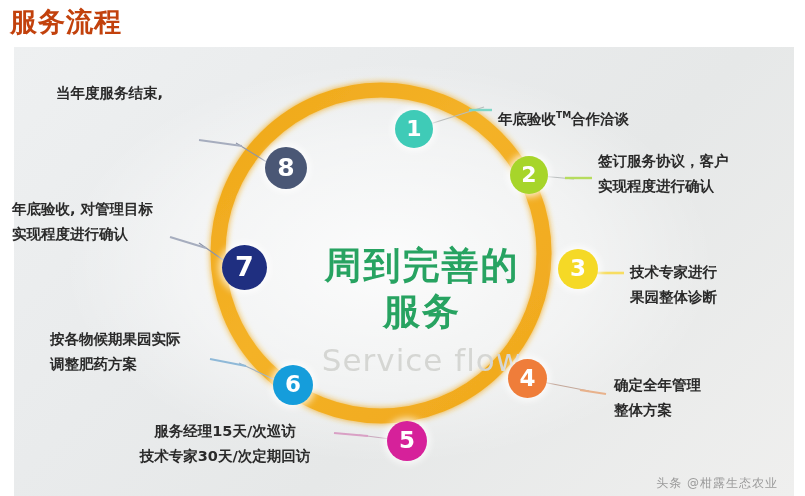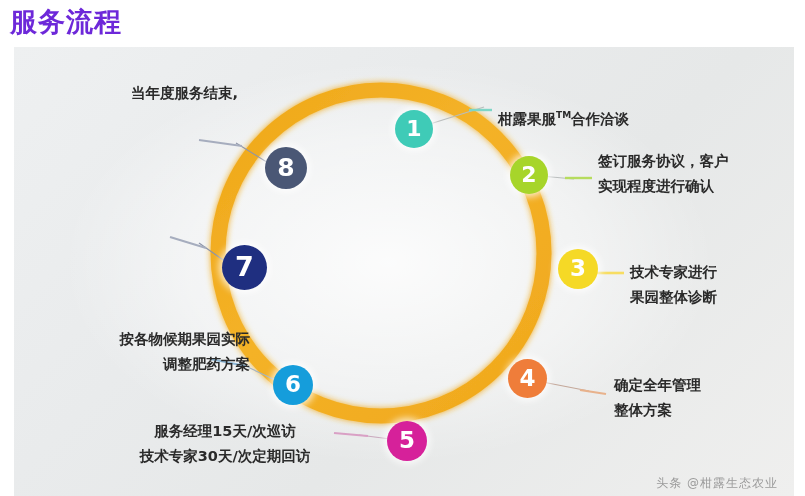--- a/index.html
+++ b/index.html
@@ -19,21 +19,21 @@
     width: 805px;
     height: 496px;
     background: #ffffff;
   }
   .page-title {
     position: absolute;
     left: 10px;
     top: 2px;
     font-size: 27px;
     font-weight: bold;
-    color: #6d28d9;
+    color: #c2410c;
     letter-spacing: 1px;
     line-height: 40px;
   }
   .diagram {
     position: absolute;
     left: 14px;
     top: 47px;
     width: 780px;
     height: 449px;
     background: linear-gradient(135deg, #eef0f1 0%, #e9ebec 35%, #e6e8e8 60%, #efefee 100%);
@@ -97,21 +97,21 @@
   .label {
     position: absolute;
     font-size: 14.5px;
     font-weight: bold;
     color: #2a2a2a;
     line-height: 25px;
     white-space: nowrap;
     z-index: 7;
   }
   .label.right { text-align: left; }
-  .label.left  { text-align: right; }
+  .label.left  { text-align: left; }
   .label.center{ text-align: center; }
 
   
   .lines { position:absolute; left:0; top:0; width:780px; height:449px; z-index:3; }
 
   
   .watermark {
     position: absolute;
     right: 16px;
     bottom: 4px;
@@ -173,20 +173,25 @@
             <feMerge>
                 <feMergeNode in="b"></feMergeNode>
                 <feMergeNode in="SourceGraphic"></feMergeNode>
               </feMerge>
           </filter>
         </defs>
         <circle cx="186" cy="186" r="163" fill="none" stroke="url(#ringGrad)" stroke-width="15" filter="url(#ringGlow)"></circle>
       </svg>
     </div>
 
+    <div class="center-text">
+      <div class="center-cn">周到完善的</div>
+      <div class="center-cn">服务</div>
+      <div class="center-en">Service flow</div>
+    </div>
 
     <div class="node" style="left:381px;top:63px;width:38px;height:38px;font-size:22px;background:#3fcbb7;">
       <span>1</span>
     </div>
     <div class="node" style="left:496px;top:109px;width:38px;height:38px;font-size:22px;background:#a7d52a;">
       <span>2</span>
     </div>
     <div class="node" style="left:544px;top:202px;width:40px;height:40px;font-size:23px;background:#f5d926;">
       <span>3</span>
     </div>
@@ -201,21 +206,21 @@
     </div>
     <div class="node" style="left:208px;top:198px;width:45px;height:45px;font-size:27px;background:#1f2f80;">
       <span>7</span>
     </div>
     <div class="node" style="left:251px;top:100px;width:42px;height:42px;font-size:25px;background:#4a5775;">
       <span>8</span>
     </div>
 
     <div class="label right" style="left:484px;top:56px;">
       <div>
-        <span>柑露果服</span><span class="tm">TM</span><span>合作洽谈</span>
+        <span>年底验收</span><span class="tm">TM</span><span>合作洽谈</span>
       </div>
     </div>
 
     <div class="label right" style="left:584px;top:102px;">
       <div>签订服务协议，客户</div>
       <div>实现程度进行确认</div>
     </div>
 
     <div class="label right" style="left:616px;top:213px;">
       <div>技术专家进行</div>
@@ -230,20 +235,24 @@
     <div class="label center" style="left:96px;top:372px;width:230px;">
       <div>服务经理15天/次巡访</div>
       <div>技术专家30天/次定期回访</div>
     </div>
 
     <div class="label left" style="left:36px;top:280px;width:200px;">
       <div>按各物候期果园实际</div>
       <div>调整肥药方案</div>
     </div>
 
+    <div class="label left" style="left:-2px;top:150px;width:200px;">
+      <div>年底验收, 对管理目标</div>
+      <div>实现程度进行确认</div>
+    </div>
 
     <div class="label left" style="left:42px;top:34px;width:182px;">
       <div>当年度服务结束,</div>
     </div>
 
     <div class="watermark">头条 @柑露生态农业</div>
   </div>
 </div>
 
 </body></html>

